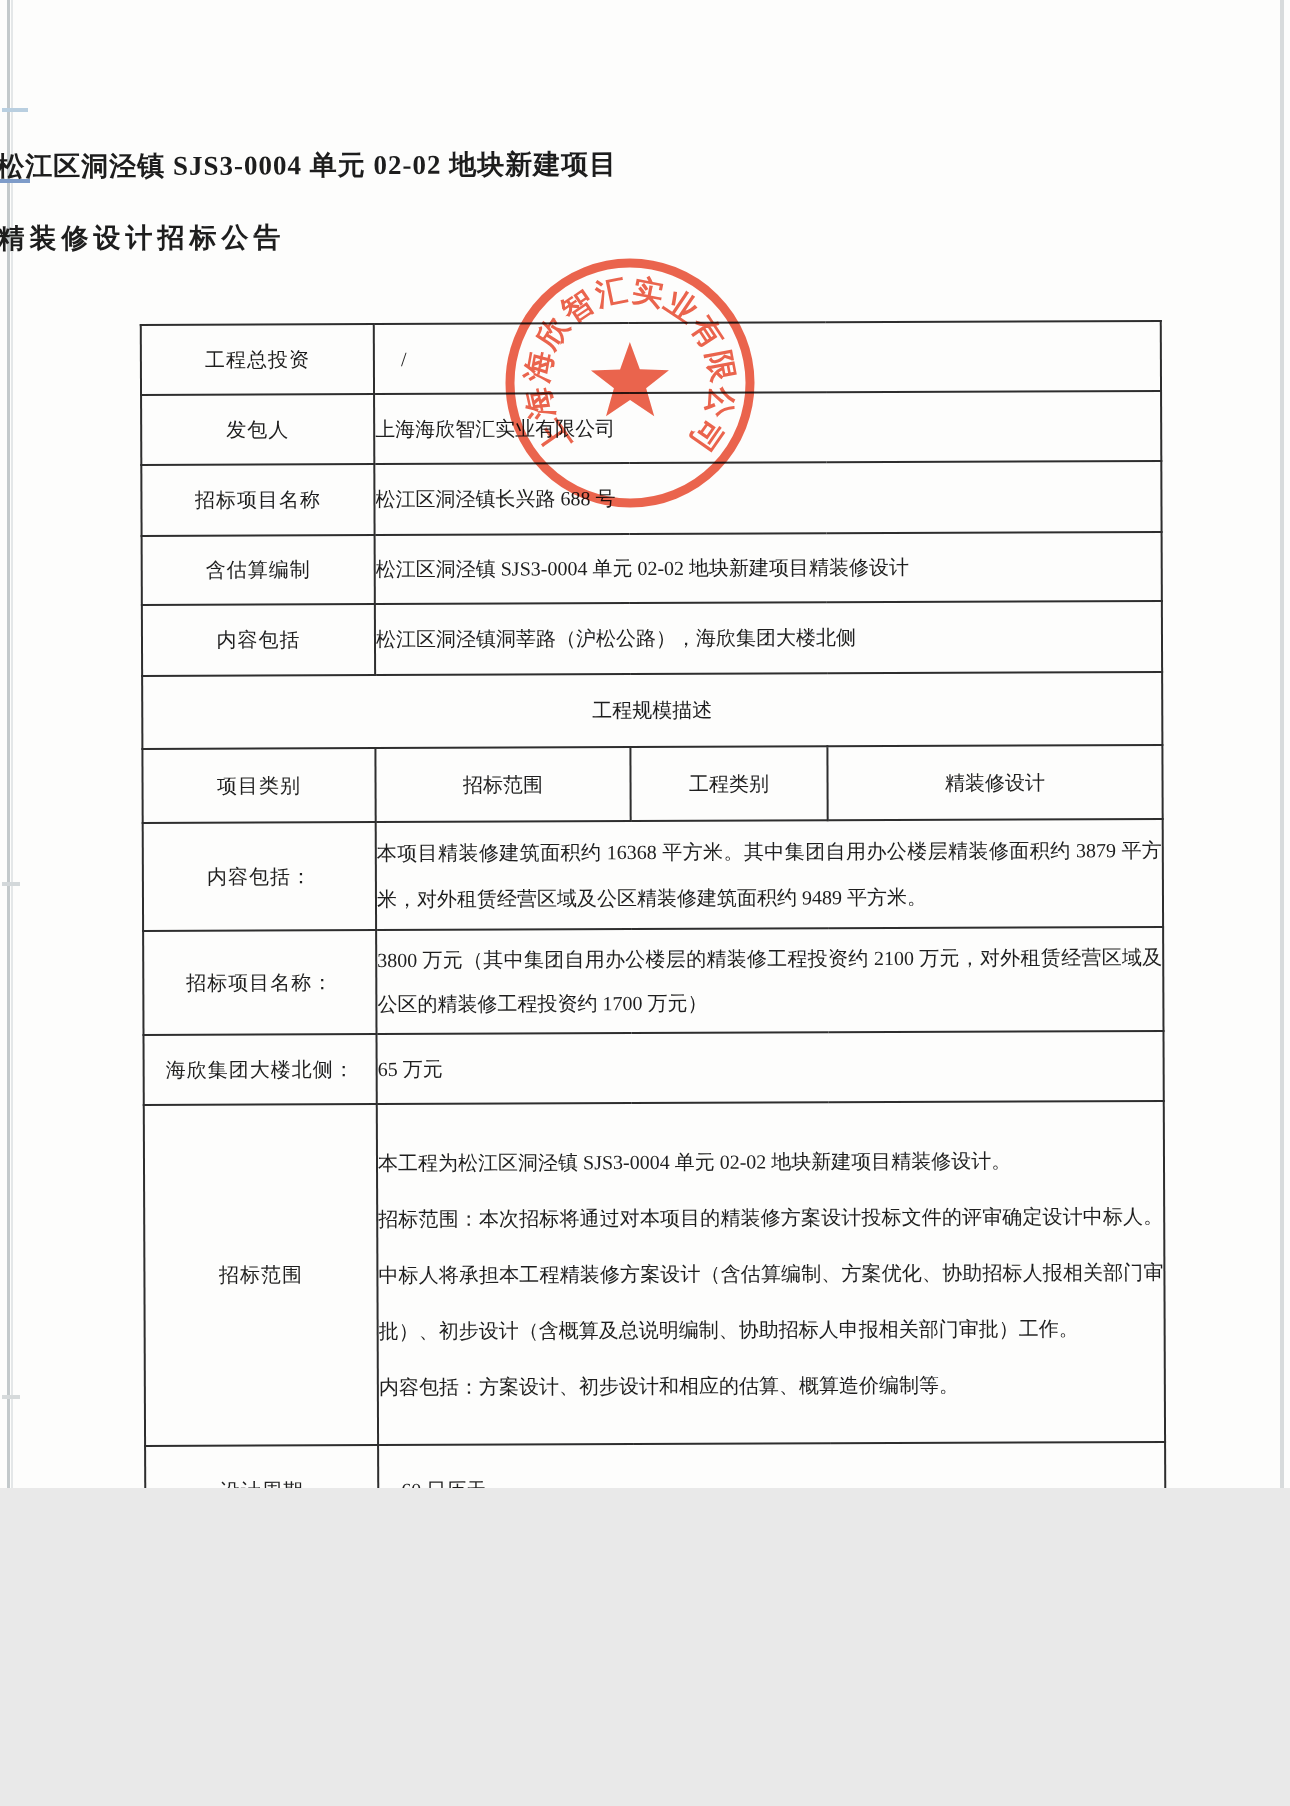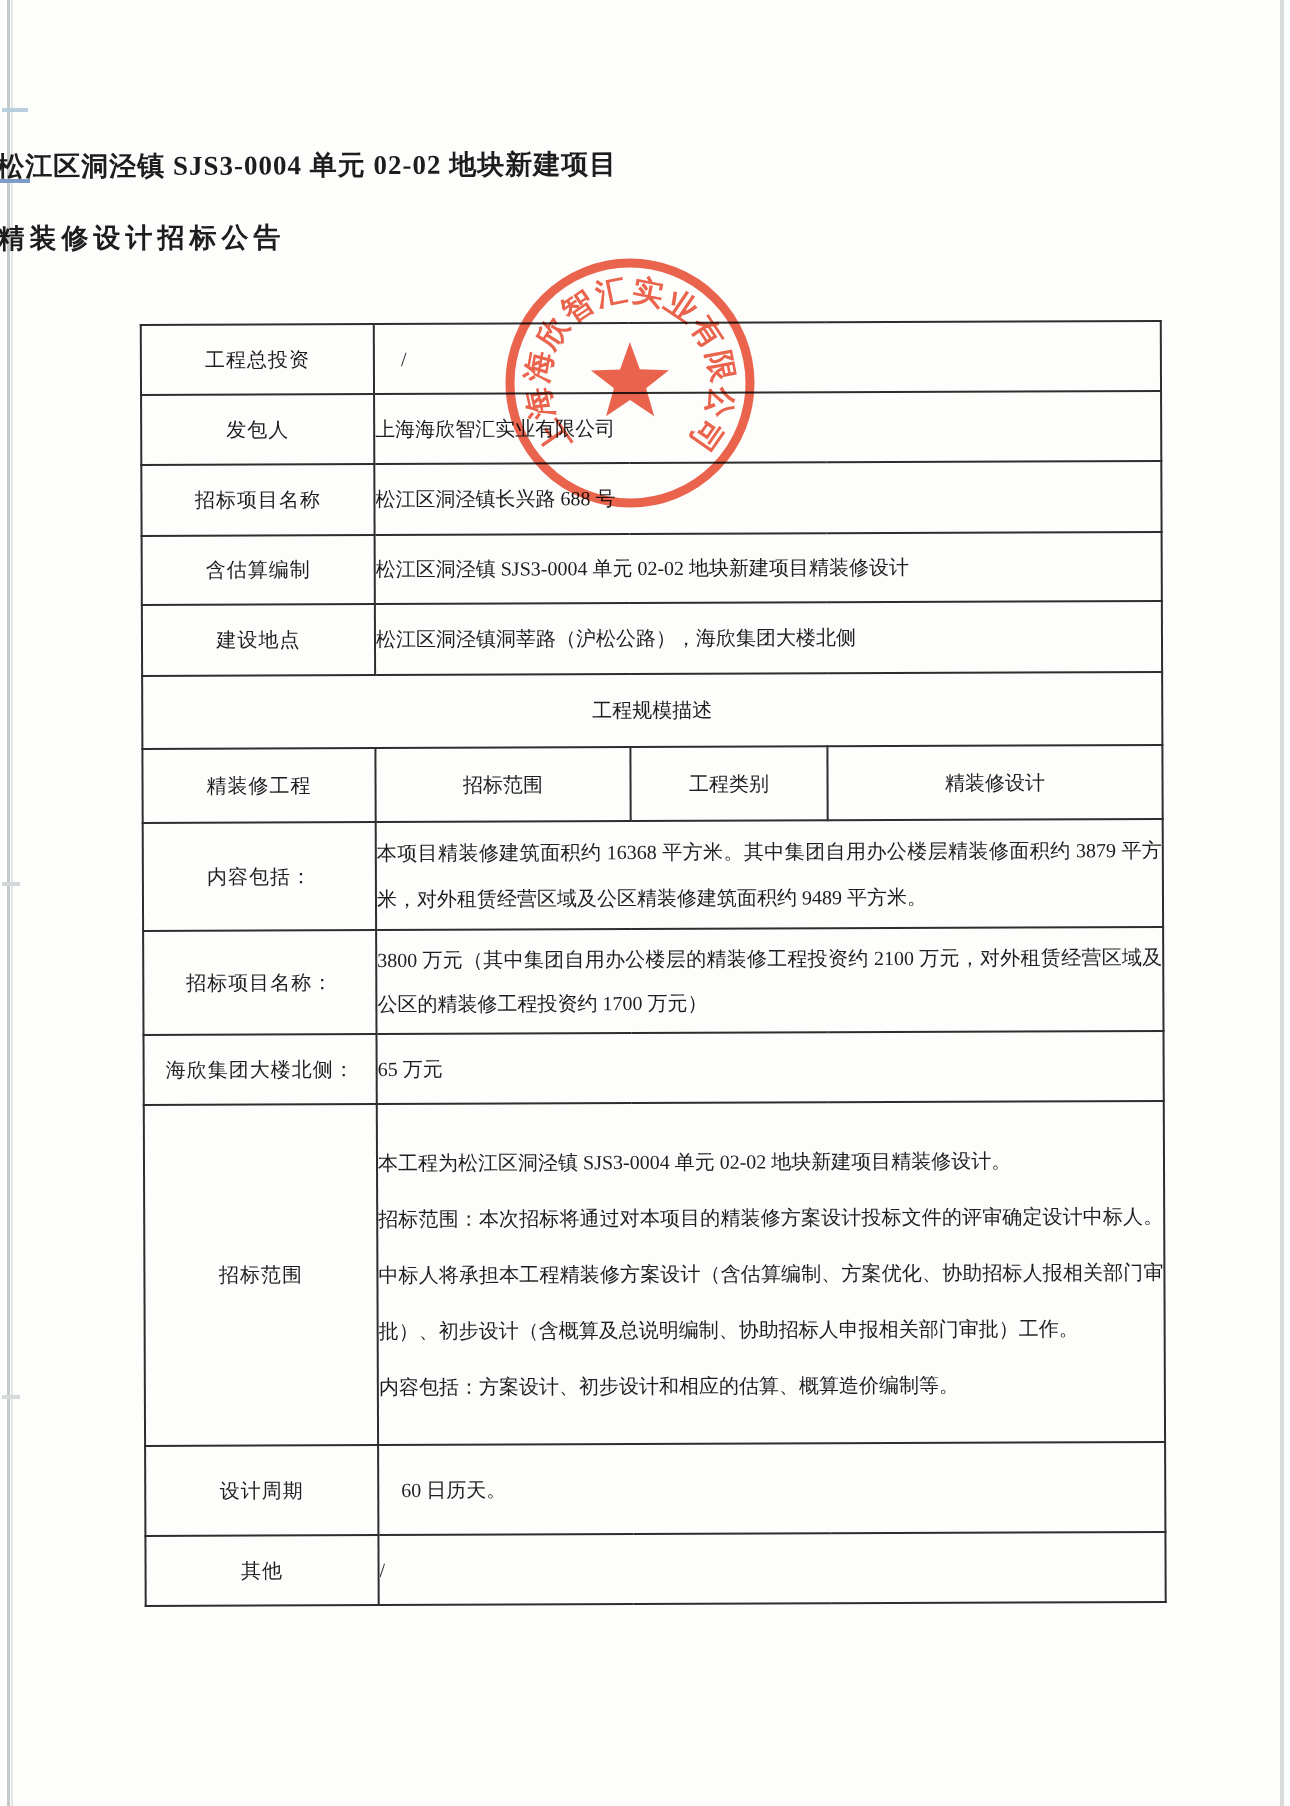--- a/index.html
+++ b/index.html
@@ -1,18 +1,18 @@
 <!DOCTYPE html>
 <html><head>
 <meta charset="utf-8">
 <style>
   html,body{margin:0;padding:0;background:#e9e9e9;}
   .page{
     position:relative;
-    width:1290px;height:1806px;
+    width:1290px;height:1488px;
     background:#fdfdfc;
     overflow:hidden;
     font-family:"Liberation Serif","DejaVu Serif",serif;
     color:#222;
   }
   
   .edge-left{position:absolute;left:7px;top:0;width:3px;height:1806px;background:#c3c9cb;}
   .edge-left2{position:absolute;left:11px;top:0;width:2px;height:1806px;background:#e4e7e8;}
   .edge-right{position:absolute;right:6px;top:0;width:4px;height:1806px;background:#d8dbdc;}
   .tick{position:absolute;height:4px;}
@@ -89,30 +89,30 @@
       </tr>
       <tr style="height:71px">
         <td class="lab">招标项目名称</td>
         <td class="val" colspan="3">松江区洞泾镇长兴路 688 号</td>
       </tr>
       <tr style="height:69px">
         <td class="lab">含估算编制</td>
         <td class="val" colspan="3">松江区洞泾镇 SJS3-0004 单元 02-02 地块新建项目精装修设计</td>
       </tr>
       <tr style="height:71px">
-        <td class="lab">建设地点</td>
+        <td class="lab">内容包括</td>
         <td class="val" colspan="3">松江区洞泾镇洞莘路（沪松公路），海欣集团大楼北侧</td>
       </tr>
 
       <tr style="height:73px">
         <td class="center" colspan="4">工程规模描述</td>
       </tr>
 
       <tr style="height:74px">
-        <td class="lab">精装修工程</td>
+        <td class="lab">项目类别</td>
         <td class="center">招标范围</td>
         <td class="center">工程类别</td>
         <td class="center">精装修设计</td>
       </tr>
 
       <tr style="height:108px">
         <td class="lab">内容包括：</td>
         <td colspan="3" class="two-line">本项目精装修建筑面积约 16368 平方米。其中集团自用办公楼层精装修面积约 3879 平方米，对外租赁经营区域及公区精装修建筑面积约 9489 平方米。</td>
       </tr>
 

